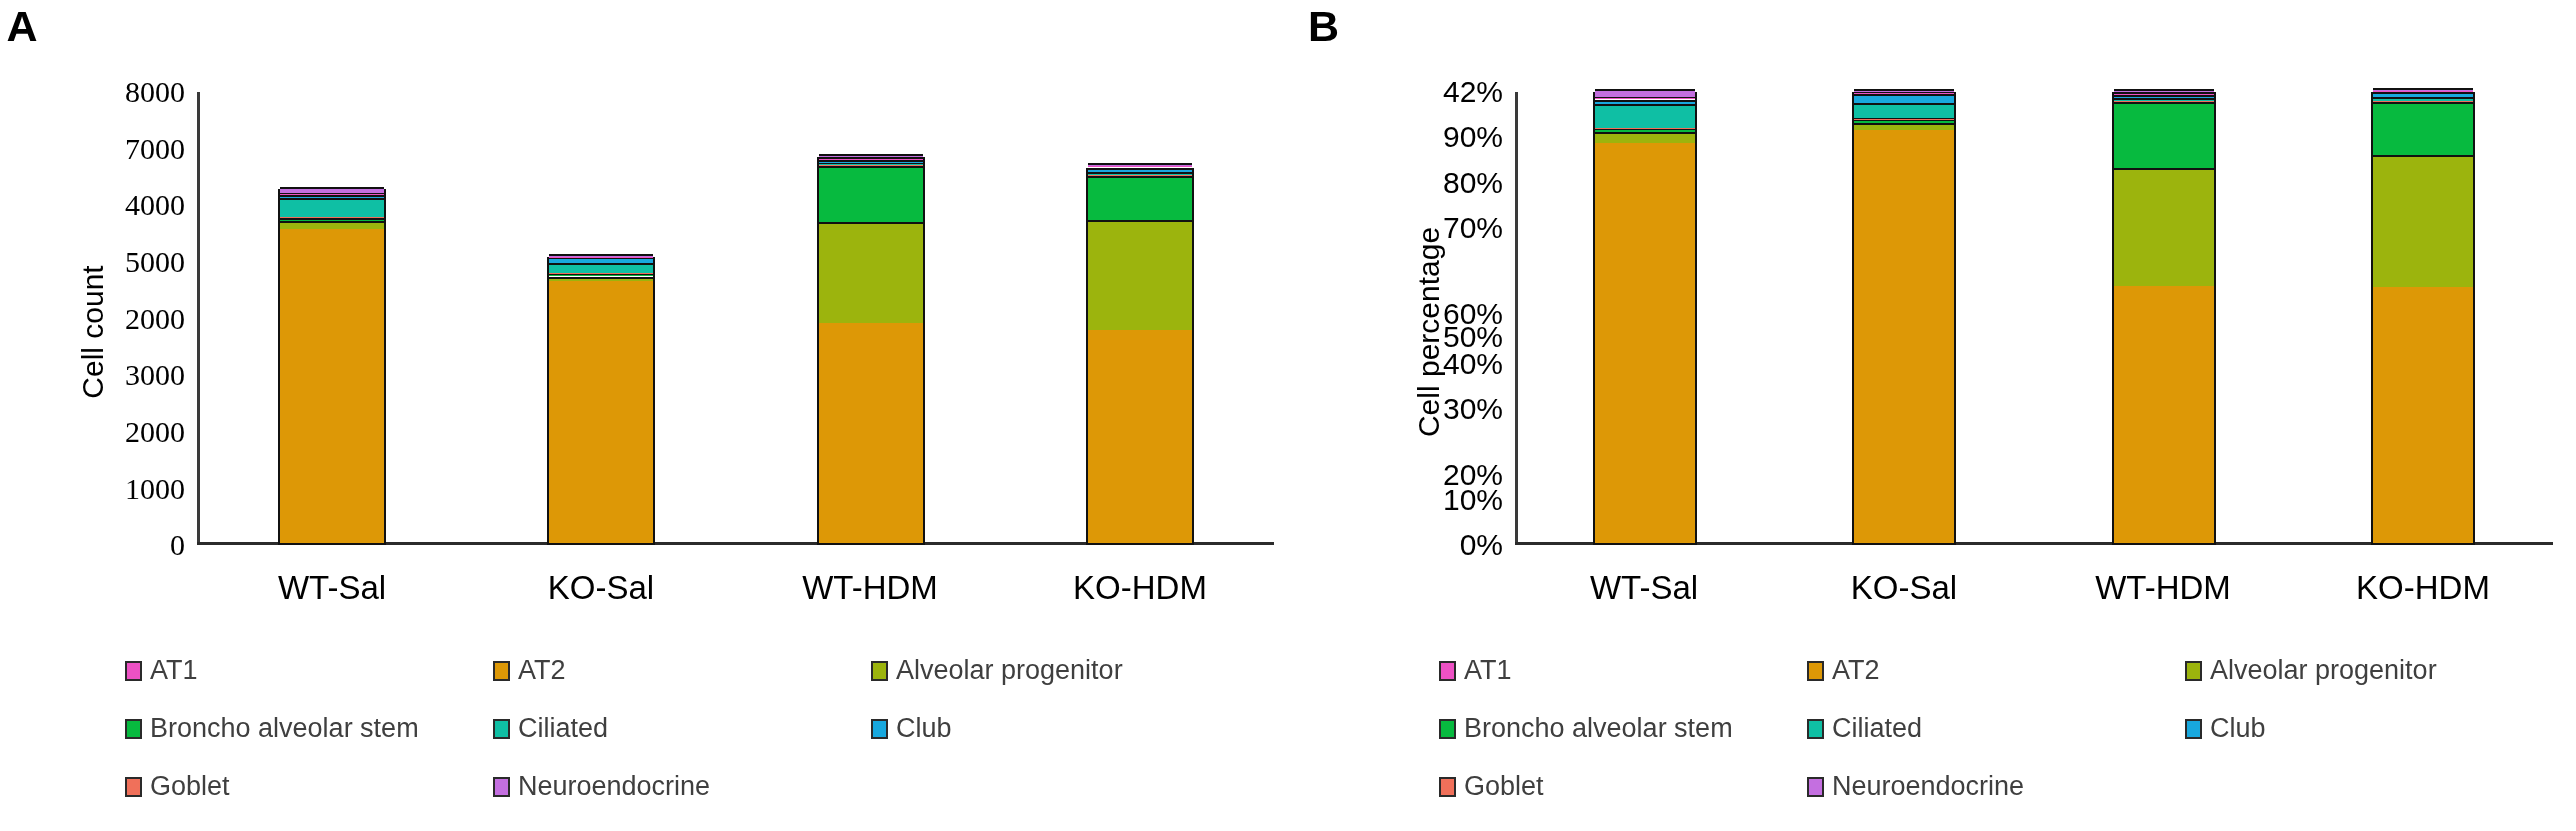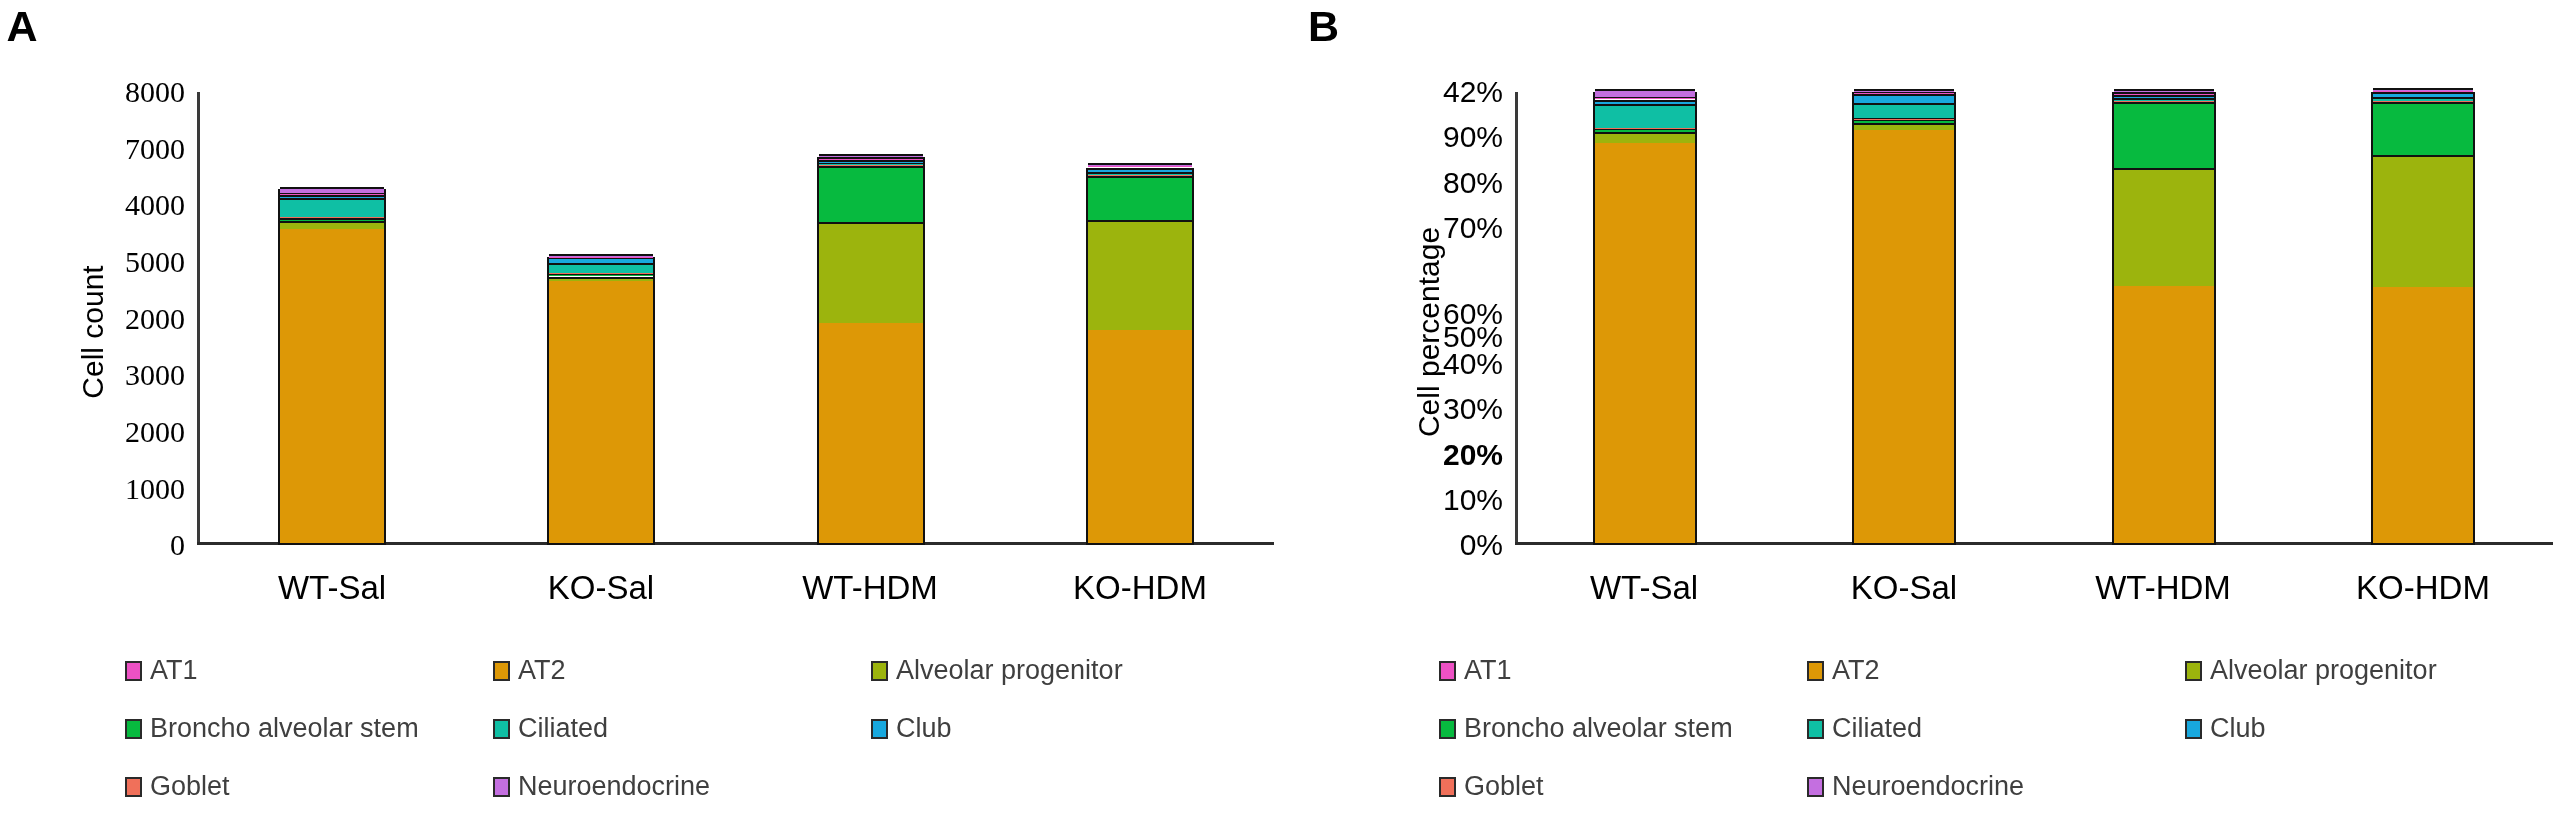--- a/index.html
+++ b/index.html
@@ -157,21 +157,21 @@
       <div class="xaxis-line" id="b-xaxis" style="bottom: 0px;"></div>
       <div id="b-ticks">
           <div class="ytick" style="top: 0px; right: calc(100% + 12px);">42%</div>
           <div class="ytick" style="top: 45px; right: calc(100% + 12px);">90%</div>
           <div class="ytick" style="top: 91px; right: calc(100% + 12px);">80%</div>
           <div class="ytick" style="top: 136px; right: calc(100% + 12px);">70%</div>
           <div class="ytick" style="top: 181px; right: calc(100% + 12px); margin-top: 41px;">60%</div>
           <div class="ytick" style="top: 245px; right: calc(100% + 12px);">50%</div>
           <div class="ytick" style="top: 272px; right: calc(100% + 12px);">40%</div>
           <div class="ytick" style="top: 317px; right: calc(100% + 12px);">30%</div>
-          <div class="ytick" style="top: 363px; right: calc(100% + 12px); font-weight: bold;">20%</div>
+          <div class="ytick" style="top: 383px; right: calc(100% + 12px);">20%</div>
           <div class="ytick" style="top: 408px; right: calc(100% + 12px);">10%</div>
           <div class="ytick" style="top: 453px; right: calc(100% + 12px);">0%</div>
         </div>
       <div id="b-bars">
           <div class="bar" style="left: 78px; width: 104px; height: 453px;">
             <div class="seg" style="background: rgb(221, 152, 6); height: 400px; bottom: 0px; position: absolute;"></div>
             <div class="seg" style="background: rgb(156, 180, 13); height: 11px; bottom: 400px; position: absolute;"></div>
             <div class="seg" style="background: rgb(7, 186, 63); height: 3.6px; bottom: 411px; position: absolute;"></div>
             <div class="seg" style="background: rgb(240, 112, 90); height: 2.6px; bottom: 414px; position: absolute;"></div>
             <div class="seg" style="background: rgb(15, 191, 164); height: 24px; bottom: 415px; position: absolute;"></div>

